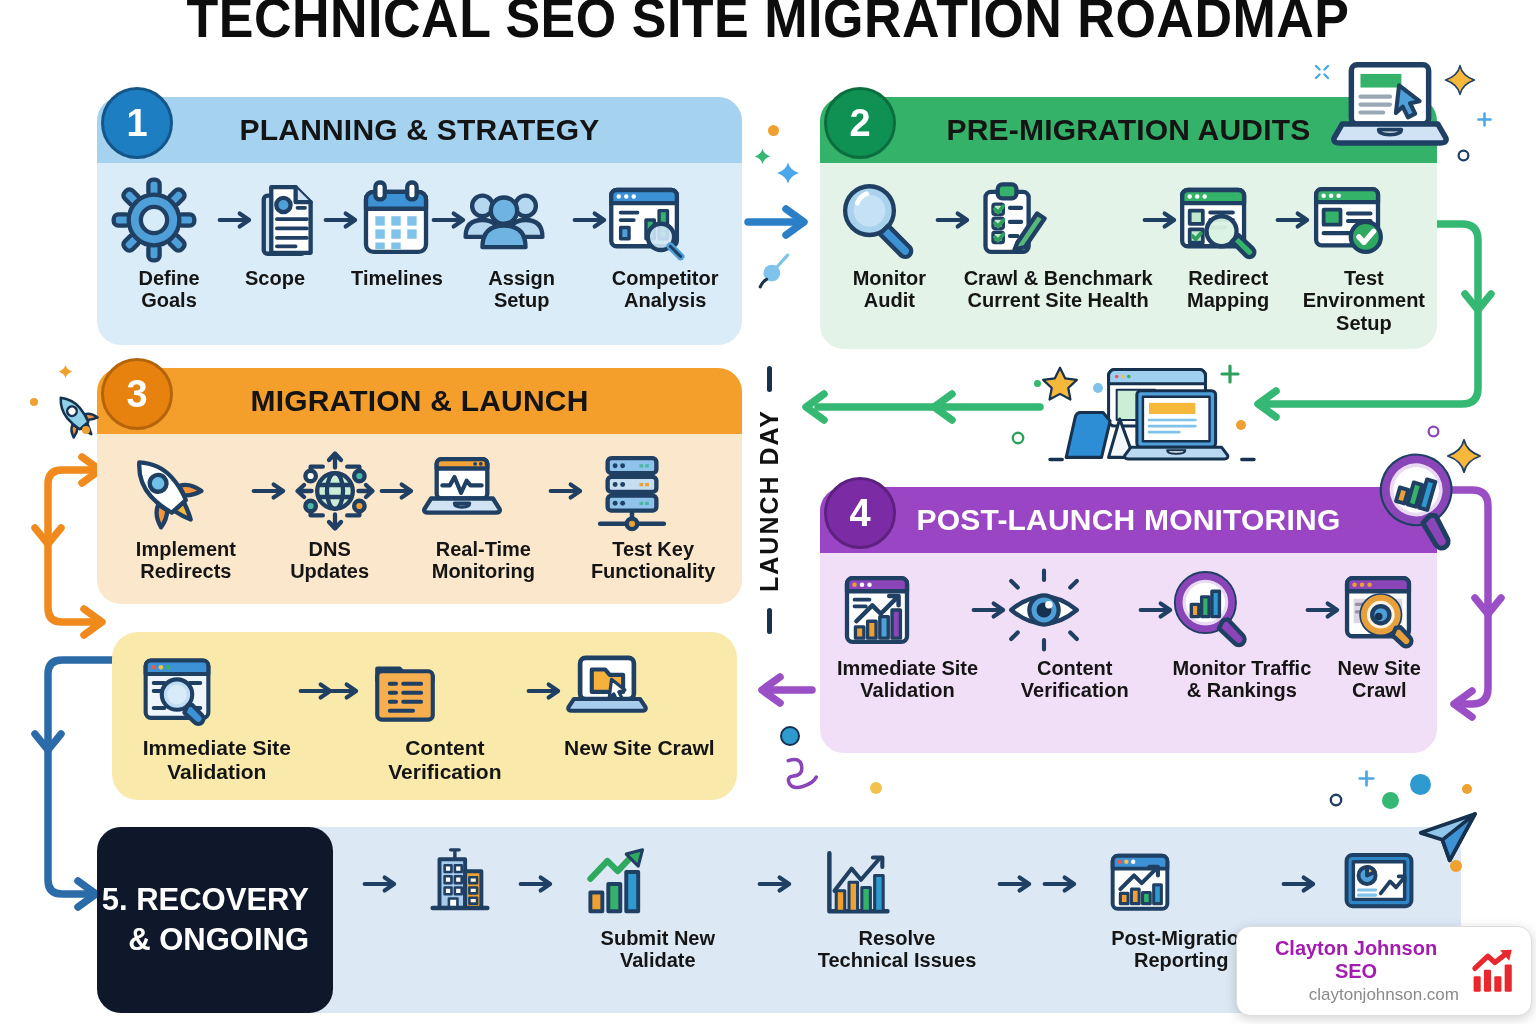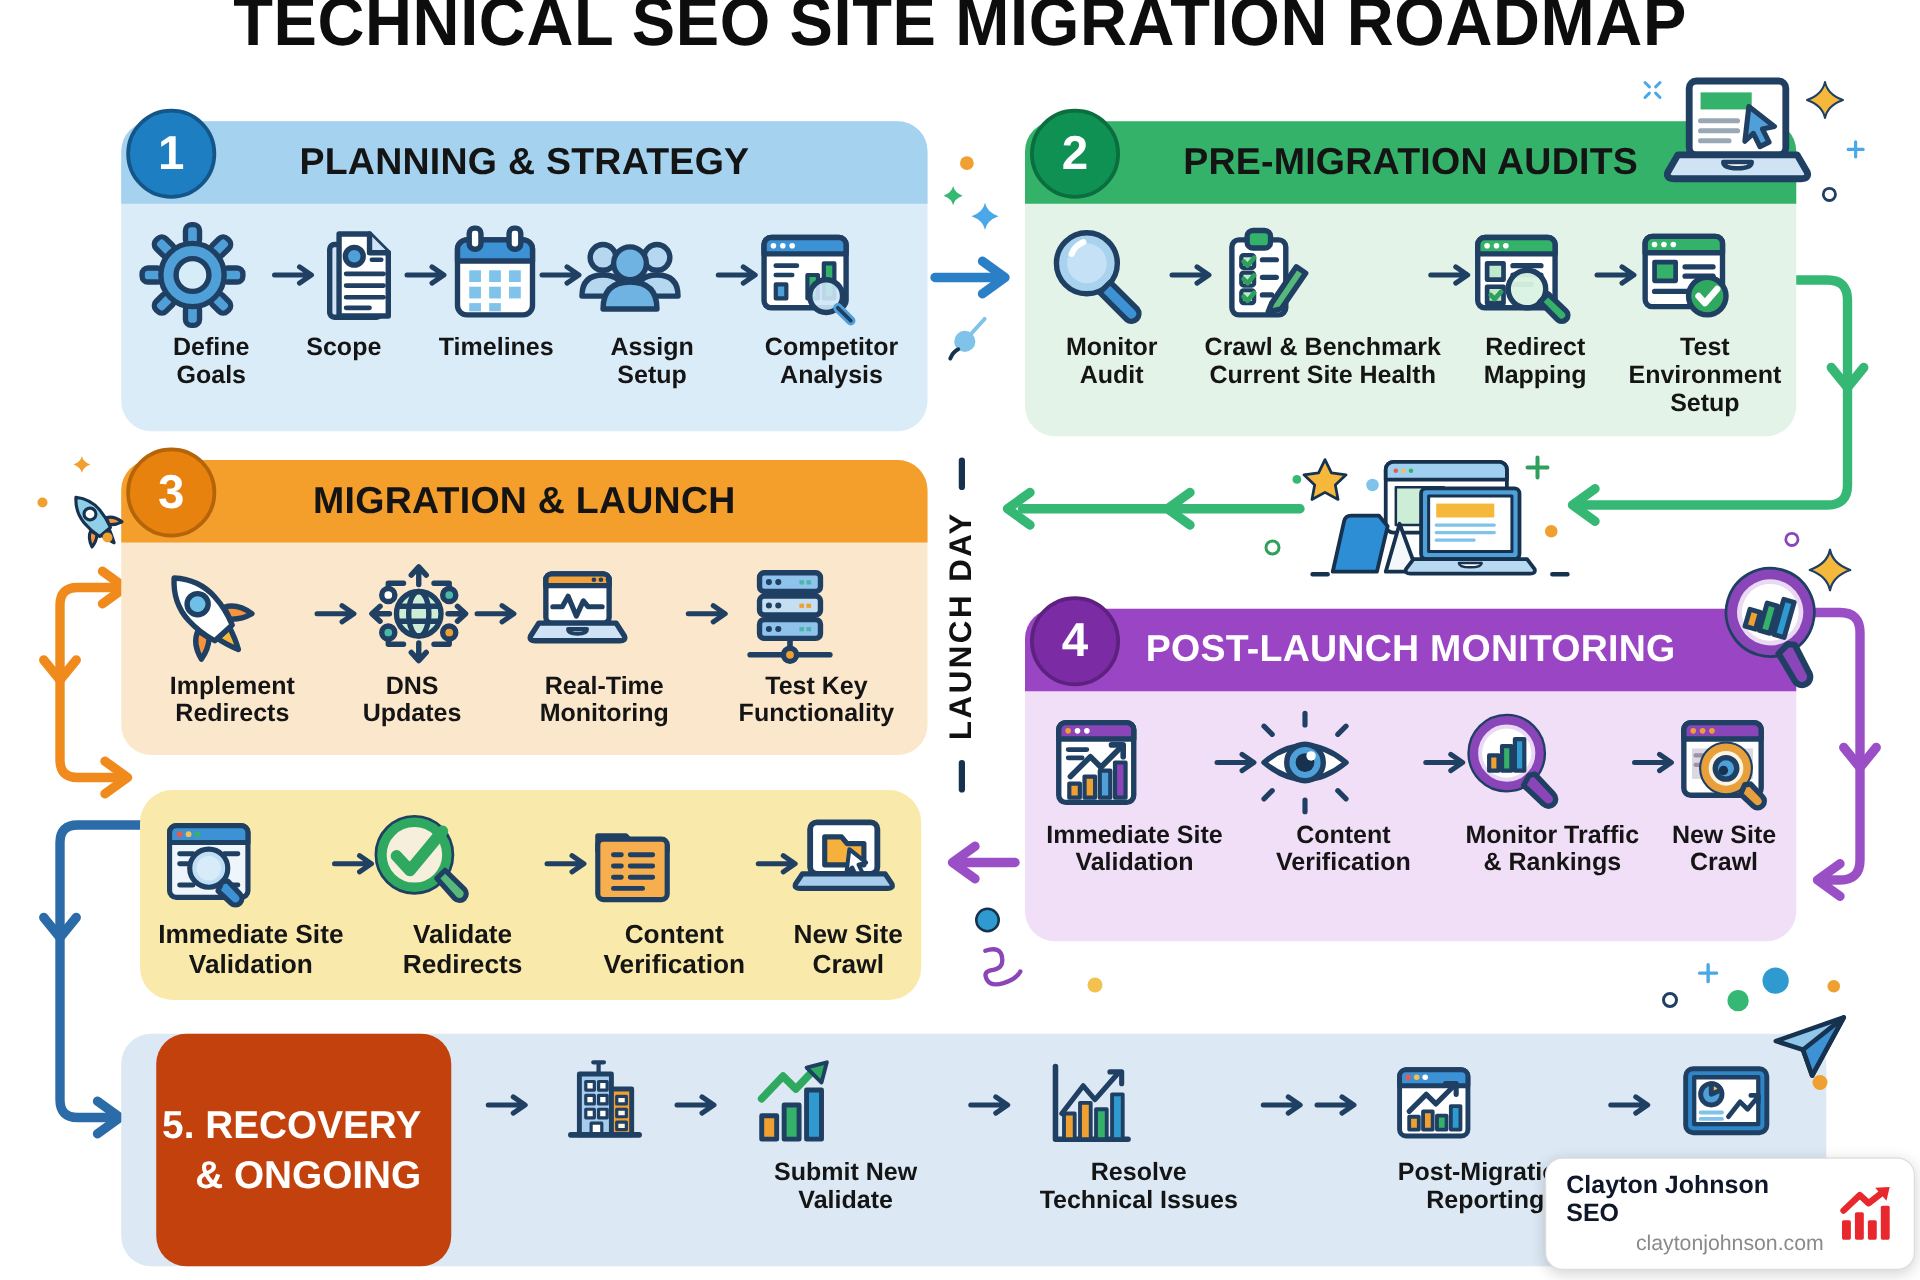--- a/index.html
+++ b/index.html
@@ -33,38 +33,38 @@
   .p2 div.step:nth-of-type(2) .step-label{max-width:215px;}
   .p3 div.step:nth-of-type(2) .step-label{max-width:80px;}
   .p4 .step-label{max-width:165px;}
   .p4 div.step:nth-of-type(4) .step-label{max-width:100px;}
   .yellow .steps{padding-top:16px;}
   .yellow .step-icon{width:86px;height:86px;}
   .yellow .step-label{max-width:165px;font-size:21px;}
   .yellow div.step:nth-of-type(4) .step-label{max-width:100px;}
   .yellow .flow-arrow{margin-top:32px;}
   .s5{position:absolute;left:97px;top:827px;width:1364px;height:186px;background:#dce8f4;border-radius:24px;z-index:2;display:flex;align-items:stretch;}
-  .s5-box{flex:none;width:212px;background:#c2410c;border-radius:24px;display:flex;align-items:center;justify-content:flex-end;padding-right:24px;margin-left:28px;}
+  .s5-box{flex:none;width:212px;background:#0f172a;border-radius:24px;display:flex;align-items:center;justify-content:flex-end;padding-right:24px;}
   .s5-box span{color:#fff;font-size:31px;font-weight:bold;line-height:1.3;text-align:right;white-space:pre-line;}
   .s5-steps{flex:1;padding-top:16px;}
   .s5-steps .step-icon{width:82px;height:82px;}
   .s5-steps .step-label{font-size:20px;max-width:165px;}
   .s5-steps div.step:nth-of-type(1) .step-label{max-width:215px;}
   .s5-steps div.step:nth-of-type(6) .step-icon{width:96px;height:82px;}
   .s5-steps .flow-arrow{margin-top:30px;}
   .launch-day{position:absolute;left:737px;top:366px;width:64px;height:268px;z-index:2;
     display:flex;flex-direction:column;align-items:center;justify-content:space-between;}
   .ld-dash{width:5px;height:26px;background:#16324f;border-radius:3px;}
   .ld-text{writing-mode:vertical-rl;transform:rotate(180deg);font-size:25px;font-weight:bold;letter-spacing:2px;color:#111;}
   .deco{position:absolute;z-index:4;pointer-events:none;}
   .deco svg{width:100%;height:100%;}
   .dot{border-radius:50%;}
   .watermark{position:absolute;left:1236px;top:926px;width:296px;height:90px;background:#fff;border:1px solid #ddd;
     border-radius:14px;box-shadow:0 3px 12px rgba(0,0,0,.18);z-index:6;display:flex;align-items:center;justify-content:flex-end;gap:12px;padding:0 16px;box-sizing:border-box;}
-  .wm-name{font-size:20px;font-weight:bold;color:#0f172a;text-align:left;}
+  .wm-name{font-size:20px;font-weight:bold;color:#a21caf;text-align:center;}
   .wm-url{font-size:17px;color:#8a8a8a;text-align:right;margin-top:2px;}
   .wm-icon{width:44px;height:44px;flex:none;}
   .wm-icon svg{width:100%;height:100%;}
 </style>
 </head>
 <body>
 
 <div class="canvas">
 
   <svg class="overlay" width="1536" height="1024" viewBox="0 0 1536 1024">
@@ -573,33 +573,20 @@
               </g>
             </svg>
           </div>
           <div class="step-label">Immediate Site Validation</div>
         </div>
         <span class="flow-arrow">
           <svg viewBox="0 0 46 22">
             <path d="M3 11 h32 M26 3.5 l11 7.5 -11 7.5" fill="none" stroke="#1f3f63" stroke-width="4.6" stroke-linecap="round" stroke-linejoin="round"></path>
           </svg>
         </span>
-        <div class="step">
-          <div class="step-icon">
-            <svg viewBox="0 0 48 48">
-              <g stroke="#1f3f63" stroke-width="2.3" stroke-linecap="round" stroke-linejoin="round">
-                <circle cx="21.5" cy="20" r="16.8" fill="none" stroke-width="2"></circle>
-                <circle cx="21.5" cy="20" r="14.5" fill="#f6efdc" stroke="#2fa95f" stroke-width="4.2"></circle>
-                <path d="M13.5 20.5 l6 6.5 L34 9.5" fill="none" stroke="#2fa95f" stroke-width="5.2"></path>
-                <path d="M31.5 30.5 l8 9 a3 3 0 0 0 4.3 -4.2 l-8.6 -8.4 z" fill="#57b87a"></path>
-              </g>
-            </svg>
-          </div>
-          <div class="step-label">Validate Redirects</div>
-        </div>
         <span class="flow-arrow">
           <svg viewBox="0 0 46 22">
             <path d="M3 11 h32 M26 3.5 l11 7.5 -11 7.5" fill="none" stroke="#1f3f63" stroke-width="4.6" stroke-linecap="round" stroke-linejoin="round"></path>
           </svg>
         </span>
         <div class="step">
           <div class="step-icon">
             <svg viewBox="0 0 48 48">
               <g stroke="#1f3f63" stroke-width="2.3" stroke-linecap="round" stroke-linejoin="round">
                 <path d="M8.5 11.5 h12.5 l4 4.5 h14.5 v2 h-31 z" fill="#f09c2e"></path>

